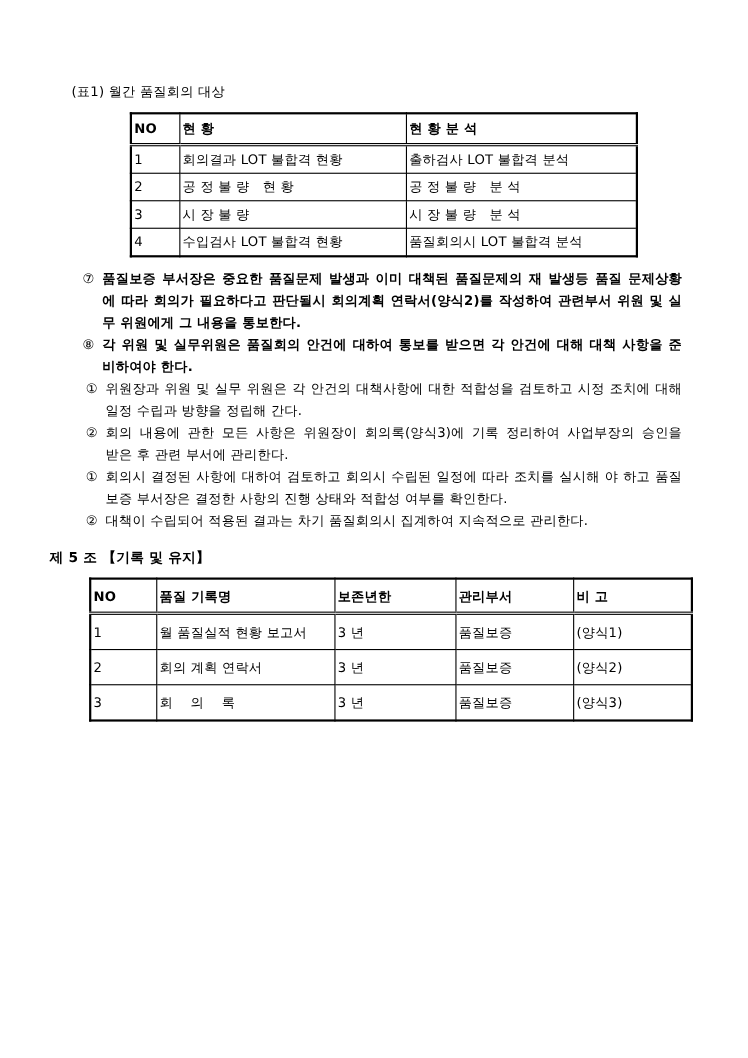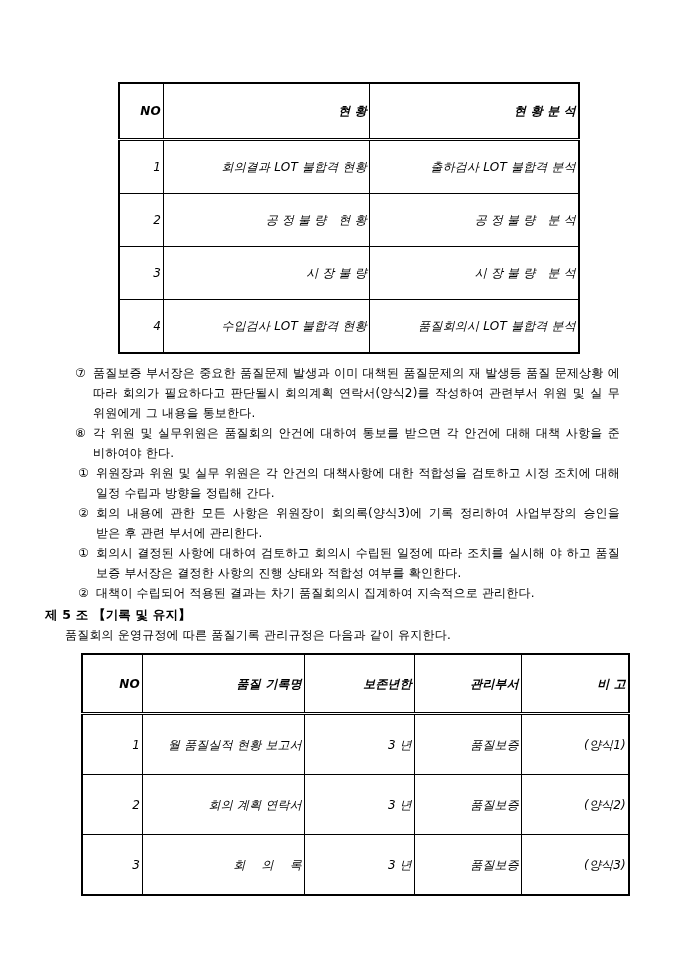--- a/index.html
+++ b/index.html
@@ -10,56 +10,57 @@
     color:#000;
   }
   .content {
     position:absolute; left:45px; top:73px; width:575px;
     font-size:12px; line-height:20px; letter-spacing:0.2px;
     word-break:keep-all;
   }
   .caption { margin:0 0 0 20px; }
 
   table { border-collapse:collapse; table-layout:fixed; }
-  th, td { padding:14px 2px; text-align:right; vertical-align:middle;
-           overflow:hidden; white-space:pre;font-style:italic; }
+  th, td { padding:0 2px; text-align:left; vertical-align:middle;
+           overflow:hidden; white-space:pre; }
   th { font-weight:bold; }
 
   .t1 { margin:9px 0 0 73px; width:444px; border:2px solid #000; }
   .t1 th, .t1 td { border:1px solid #000; }
   .t1 th { height:26px; border-bottom:3px double #000; }
   .t1 td { height:24px; }
   .t1 .c0 { width:39px; } .t1 .c1 { width:201px; } .t1 .c2 { width:204px; }
 
   .numlist { margin-top:9px; }
   .num-item { display:flex; margin-left:30px; }
   .num-item .marker { flex:none; width:18px; }
-  .num-item .txt { flex:1; text-align:justify; }
+  .num-item .txt { flex:1; text-align:justify;font-weight:bold; }
 
   .sec-title { margin:0 0 0 17px; }
   .sub-item { display:flex; margin-left:33px; }
   .sub-item .marker { flex:none; width:18px; }
   .sub-item .txt { flex:1; text-align:justify; }
 
-  .art-title { margin:2px 0 0 0; font-weight:bold; font-size:12.5px; }
+  .art-title { margin:14px 0 0 0; font-weight:bold; font-size:12.5px; }
   .intro { margin:0 0 0 20px; }
 
   .t2 { margin:8px 0 0 36px; width:521px; border:2px solid #000; }
   .t2 th, .t2 td { border:1px solid #000; }
   .t2 th { height:29px; border-bottom:3px double #000; }
   .t2 td { height:31px; }
   .t2 .c0 { width:55px; } .t2 .c1 { width:157px; } .t2 .c2 { width:105px; }
   .t2 .c3 { width:102px; } .t2 .c4 { width:102px; }
 </style>
 </head>
 <body>
 
 <div class="page">
   <div class="content">
 
+    <p class="caption">(표1) 월간 품질회의 대상</p>
 
     <table class="t1">
       <thead>
         <tr>
           <th class="c0">NO</th>
           <th class="c1">현 황</th>
           <th class="c2">현 황 분 석</th>
         </tr>
       </thead>
       <tbody>
@@ -109,21 +110,20 @@
     <div class="sub-item">
       <span class="marker">①</span>
       <div class="txt">회의시 결정된 사항에 대하여 검토하고 회의시 수립된 일정에 따라 조치를 실시해 야 하고 품질 보증 부서장은 결정한 사항의 진행 상태와 적합성 여부를 확인한다.</div>
     </div>
     <div class="sub-item">
       <span class="marker">②</span>
       <div class="txt">대책이 수립되어 적용된 결과는 차기 품질회의시 집계하여 지속적으로 관리한다.</div>
     </div>
 
     <p class="art-title">제 5 조 【기록 및 유지】</p>
-    <p class="intro">품질회의 운영규정에 따른 품질기록 관리규정은 다음과 같이 유지한다.</p>
 
     <table class="t2">
       <thead>
         <tr>
           <th class="c0">NO</th>
           <th class="c1">품질 기록명</th>
           <th class="c2">보존년한</th>
           <th class="c3">관리부서</th>
           <th class="c4">비 고</th>
         </tr>

